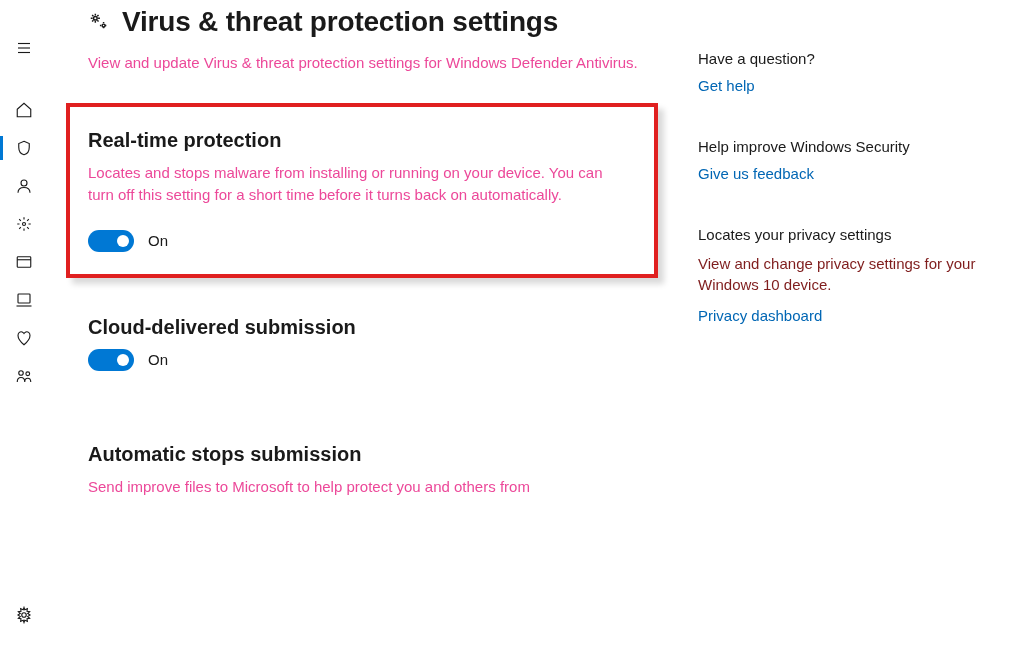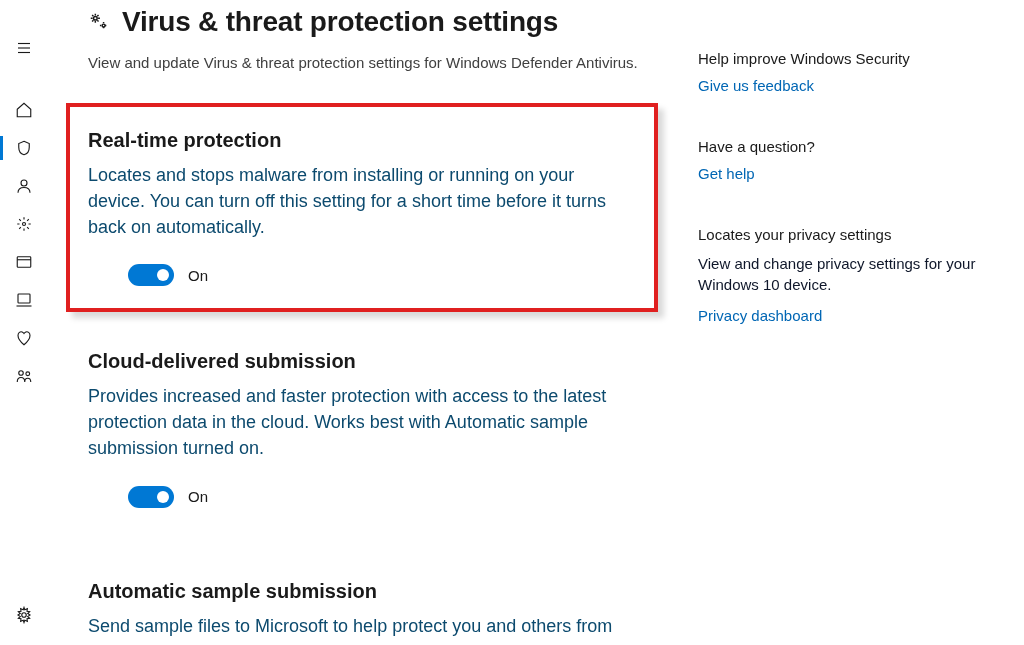--- a/index.html
+++ b/index.html
@@ -71,21 +71,21 @@
     margin-top: 6px;
   }
   .page-header svg { width: 22px; height: 22px; }
   .page-title {
     font-size: 28px;
     font-weight: 600;
     letter-spacing: -0.2px;
   }
   .page-subtitle {
     font-size: 15px;
-    color: #404040;
+    color: #ec4899;
     line-height: 1.4;
     margin-bottom: 30px;
     max-width: 560px;
   }
 
   
   .section {
     margin-bottom: 40px;
     padding: 14px 30px 18px 0;
   }
@@ -95,33 +95,32 @@
     margin-left: -22px;
     margin-bottom: 24px;
     box-shadow: 6px 6px 6px rgba(0,0,0,0.15);
   }
   .section-title {
     font-size: 20px;
     font-weight: 700;
     margin-bottom: 10px;
   }
   .section-desc {
-    font-size: 18px;
-    color: #0c4a6e;
+    font-size: 15px;
+    color: #ec4899;
     line-height: 1.45;
     margin-bottom: 24px;
     max-width: 540px;
   }
 
   
   .toggle-row {
     display: flex;
     align-items: center;
     gap: 14px;
-    margin-left: 40px;
   }
   .toggle {
     width: 46px;
     height: 22px;
     background: #0078D4;
     border-radius: 11px;
     position: relative;
     cursor: pointer;
   }
   .toggle::after {
@@ -138,21 +137,21 @@
   
   .side-block { margin-bottom: 44px; }
   .side-heading {
     font-size: 15px;
     font-weight: 400;
     color: #1a1a1a;
     margin-bottom: 10px;
   }
   .side-text {
     font-size: 15px;
-    color: #0f172a;
+    color: #7f1d1d;
     line-height: 1.4;
     margin-bottom: 12px;
   }
   .link {
     display: block;
     color: #0066b4;
     font-size: 15px;
     text-decoration: none;
     margin-bottom: 10px;
     cursor: pointer;
@@ -246,44 +245,43 @@
       <h2 class="section-title">Real-time protection</h2>
       <p class="section-desc">Locates and stops malware from installing or running on your device. You can turn off this setting for a short time before it turns back on automatically.</p>
       <div class="toggle-row">
         <div class="toggle"></div>
         <span class="toggle-label">On</span>
       </div>
     </section>
 
     <section class="section">
       <h2 class="section-title">Cloud-delivered submission</h2>
-      <p class="section-desc">Provides increased and faster protection with access to the latest protection data in the cloud. Works best with Automatic sample submission turned on.</p>
       <div class="toggle-row">
         <div class="toggle"></div>
         <span class="toggle-label">On</span>
       </div>
     </section>
 
     <section class="section" style="margin-bottom:0">
-      <h2 class="section-title">Automatic sample submission</h2>
-      <p class="section-desc">Send sample files to Microsoft to help protect you and others from</p>
+      <h2 class="section-title">Automatic stops submission</h2>
+      <p class="section-desc">Send improve files to Microsoft to help protect you and others from</p>
     </section>
 
   </div>
 
   <aside class="side-col">
+
+    <div class="side-block">
+      <div class="side-heading">Have a question?</div>
+      <a class="link">Get help</a>
+    </div>
 
     <div class="side-block">
       <div class="side-heading">Help improve Windows Security</div>
       <a class="link">Give us feedback</a>
-    </div>
-
-    <div class="side-block">
-      <div class="side-heading">Have a question?</div>
-      <a class="link">Get help</a>
     </div>
 
     <div class="side-block">
       <div class="side-heading">Locates your privacy settings</div>
       <p class="side-text">View and change privacy settings for your Windows 10 device.</p>
       <a class="link">Privacy dashboard</a>
     </div>
 
   </aside>
 

